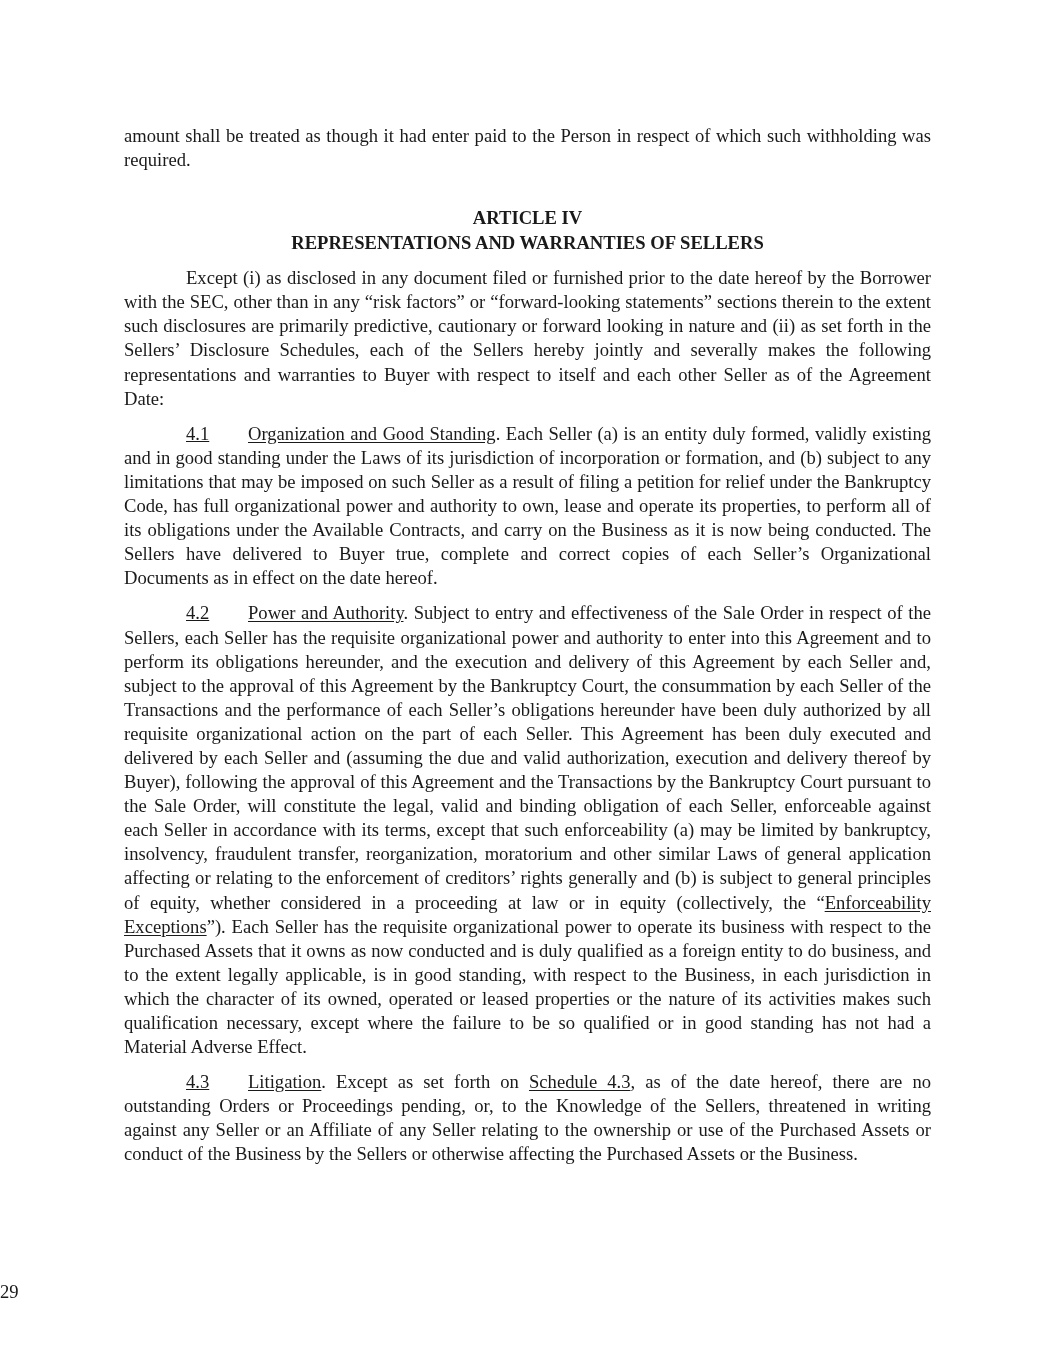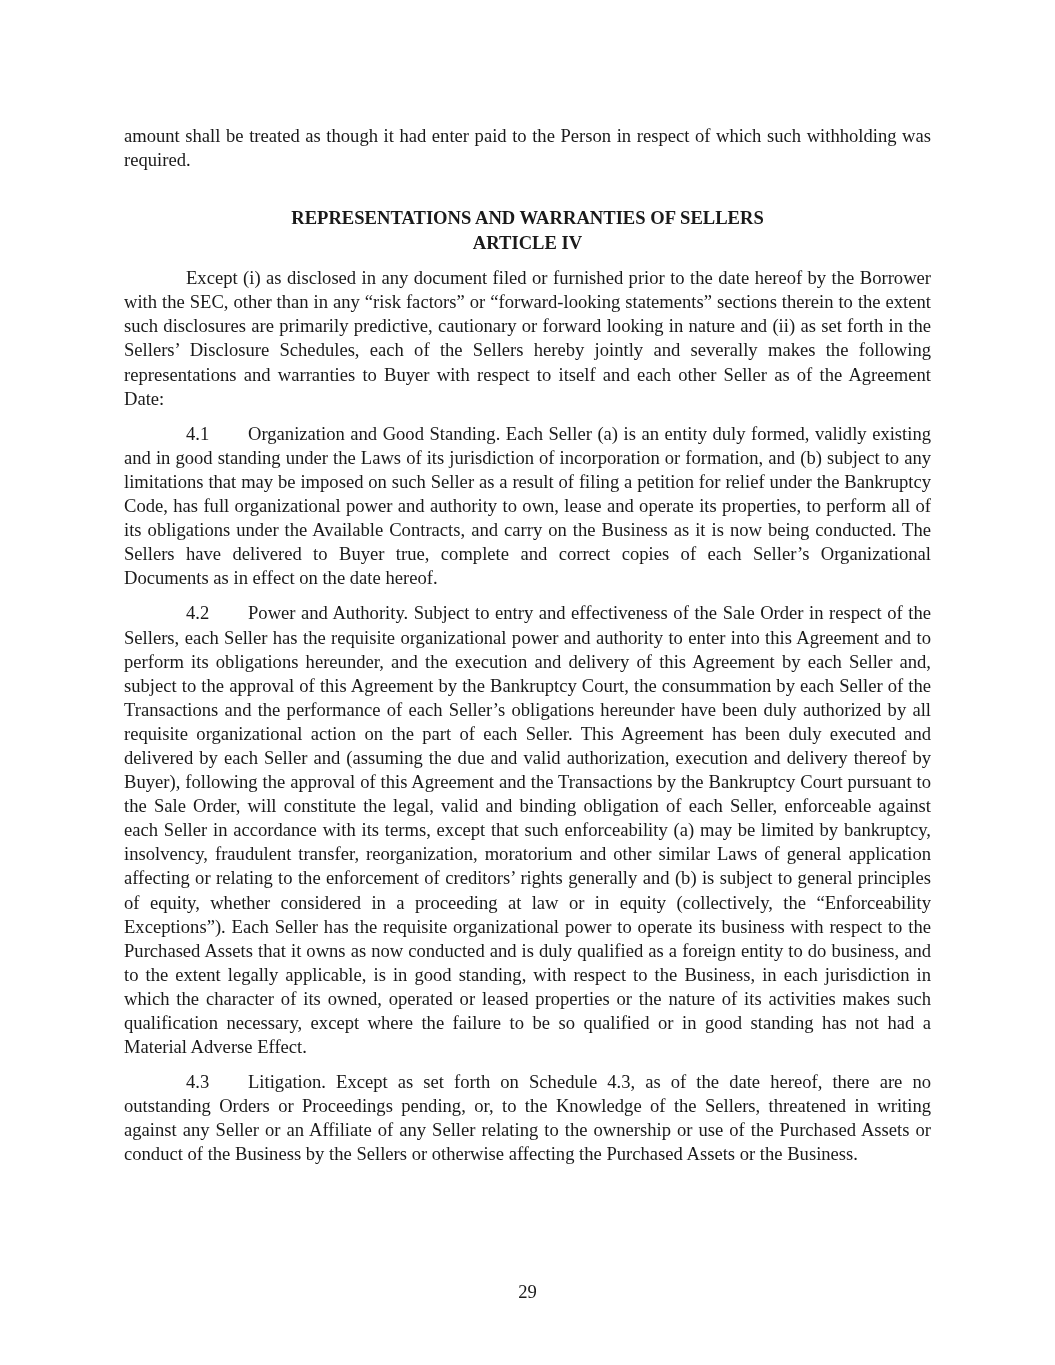--- a/index.html
+++ b/index.html
@@ -25,41 +25,41 @@
   }
   .para-gap { margin-top: 11px; }
   .indent { text-indent: 62px; }
   .heading {
     text-align: center;
     font-weight: bold;
     font-size: 18.6px;
     line-height: 25px;
     margin-top: 33px;
   }
-  .u { text-underline-offset: 2px; }
-  .secnum { display: inline-block; width: 62px; text-indent: 0; }
+  .u { text-decoration: underline; text-underline-offset: 2px; }
+  .secnum { display: inline-block; width: 62px; text-indent: 0; text-decoration: underline; }
   .page-number {
     position: absolute;
     top: 1281px;
     left: 0;
     width: 1055px;
-    text-align: center;
+    text-align: left;
     font-size: 18.6px;
   }
 </style>
 </head>
 <body>
 
 <div class="page">
 
   <p>amount shall be treated as though it had enter paid to the Person in respect of which such withholding was required.</p>
 
   <div class="heading">
+    <div>ARTICLE IV</div>
     <div>REPRESENTATIONS AND WARRANTIES OF SELLERS</div>
-    <div>ARTICLE IV</div>
   </div>
 
   <p class="indent para-gap">Except (i) as disclosed in any document filed or furnished prior to the date hereof by the Borrower with the SEC, other than in any “risk factors” or “forward-looking statements” sections therein to the extent such disclosures are primarily predictive, cautionary or forward looking in nature and (ii) as set forth in the Sellers’ Disclosure Schedules, each of the Sellers hereby jointly and severally makes the following representations and warranties to Buyer with respect to itself and each other Seller as of the Agreement Date:</p>
 
   <p class="indent para-gap"><span class="secnum">4.1</span><span class="u">Organization and Good Standing</span><span>. Each Seller (a) is an entity duly formed, validly existing and in good standing under the Laws of its jurisdiction of incorporation or formation, and (b) subject to any limitations that may be imposed on such Seller as a result of filing a petition for relief under the Bankruptcy Code, has full organizational power and authority to own, lease and operate its properties, to perform all of its obligations under the Available Contracts, and carry on the Business as it is now being conducted. The Sellers have delivered to Buyer true, complete and correct copies of each Seller’s Organizational Documents as in effect on the date hereof.</span></p>
 
   <p class="indent para-gap"><span class="secnum">4.2</span><span class="u">Power and Authority</span><span>. Subject to entry and effectiveness of the Sale Order in respect of the Sellers, each Seller has the requisite organizational power and authority to enter into this Agreement and to perform its obligations hereunder, and the execution and delivery of this Agreement by each Seller and, subject to the approval of this Agreement by the Bankruptcy Court, the consummation by each Seller of the Transactions and the performance of each Seller’s obligations hereunder have been duly authorized by all requisite organizational action on the part of each Seller. This Agreement has been duly executed and delivered by each Seller and (assuming the due and valid authorization, execution and delivery thereof by Buyer), following the approval of this Agreement and the Transactions by the Bankruptcy Court pursuant to the Sale Order, will constitute the legal, valid and binding obligation of each Seller, enforceable against each Seller in accordance with its terms, except that such enforceability (a) may be limited by bankruptcy, insolvency, fraudulent transfer, reorganization, moratorium and other similar Laws of general application affecting or relating to the enforcement of creditors’ rights generally and (b) is subject to general principles of equity, whether considered in a proceeding at law or in equity (collectively, the “</span><span class="u">Enforceability Exceptions</span><span>”). Each Seller has the requisite organizational power to operate its business with respect to the Purchased Assets that it owns as now conducted and is duly qualified as a foreign entity to do business, and to the extent legally applicable, is in good standing, with respect to the Business, in each jurisdiction in which the character of its owned, operated or leased properties or the nature of its activities makes such qualification necessary, except where the failure to be so qualified or in good standing has not had a Material Adverse Effect.</span></p>
 
   <p class="indent para-gap"><span class="secnum">4.3</span><span class="u">Litigation</span><span>. Except as set forth on </span><span class="u">Schedule 4.3</span><span>, as of the date hereof, there are no outstanding Orders or Proceedings pending, or, to the Knowledge of the Sellers, threatened in writing against any Seller or an Affiliate of any Seller relating to the ownership or use of the Purchased Assets or conduct of the Business by the Sellers or otherwise affecting the Purchased Assets or the Business.</span></p>
 

